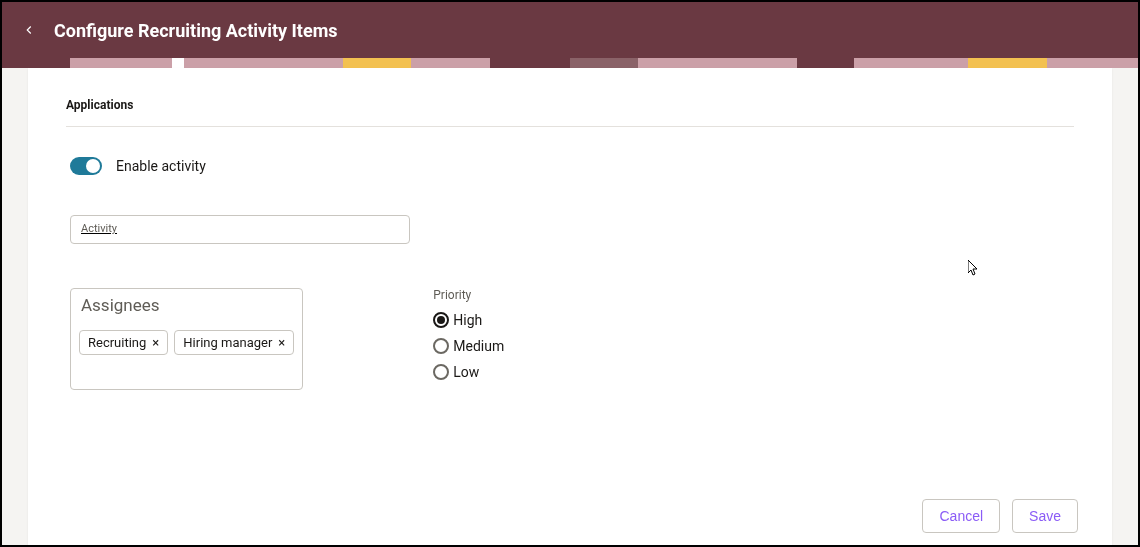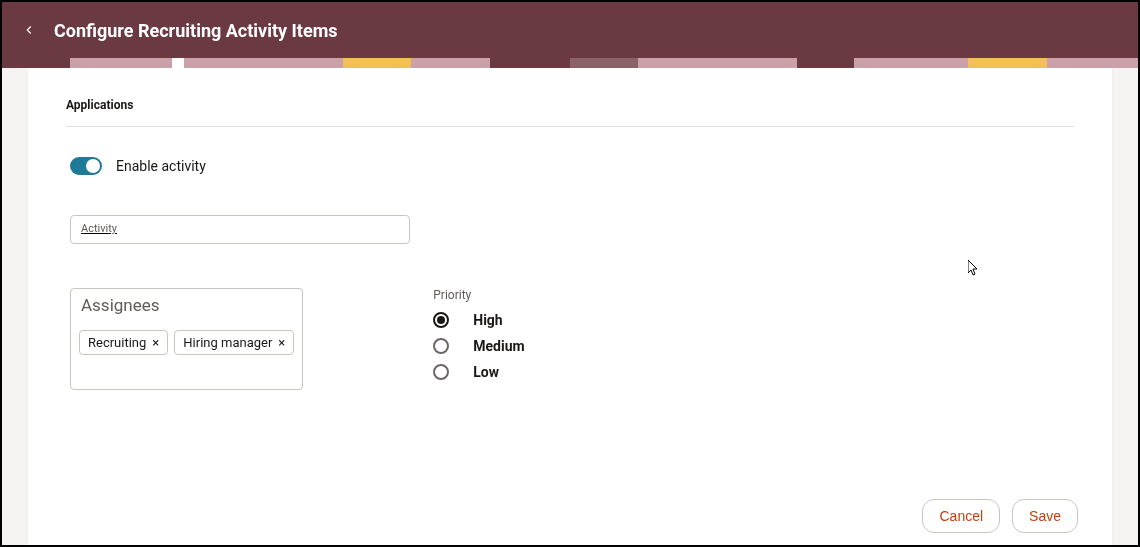--- a/index.html
+++ b/index.html
@@ -169,24 +169,23 @@
     .priority-block {
     }
     .priority-label {
       font-size: 12px;
       color: #5f5c56;
       margin-bottom: 10px;
     }
     .radio-option {
       display: flex;
       align-items: flex-end;
-      gap: 24px;
+      gap: 4px;
       margin-bottom: 10px;
       cursor: pointer;
-      font-weight: bold;
     }
     .radio-circle {
       width: 16px;
       height: 16px;
       border: 2px solid #1a1816;
       border-radius: 50%;
       position: relative;
       flex-shrink: 0;
     }
     .radio-circle.selected::after {
@@ -209,24 +208,24 @@
     .footer-buttons {
       position: absolute;
       bottom: 16px;
       right: 34px;
       display: flex;
       gap: 12px;
     }
     .btn {
       border: 1px solid #c9c6c0;
       background: #fff;
-      border-radius: 12px;
+      border-radius: 4px;
       padding: 8px 16px;
       font-size: 14px;
-      color: #c2410c;
+      color: #8b5cf6;
       cursor: pointer;
     }
     .cursor-ptr {
       position: absolute;
       top: 192px;
       right: 132px;
       font-size: 14px;
       color: #1a1816;
       pointer-events: none;
     }

